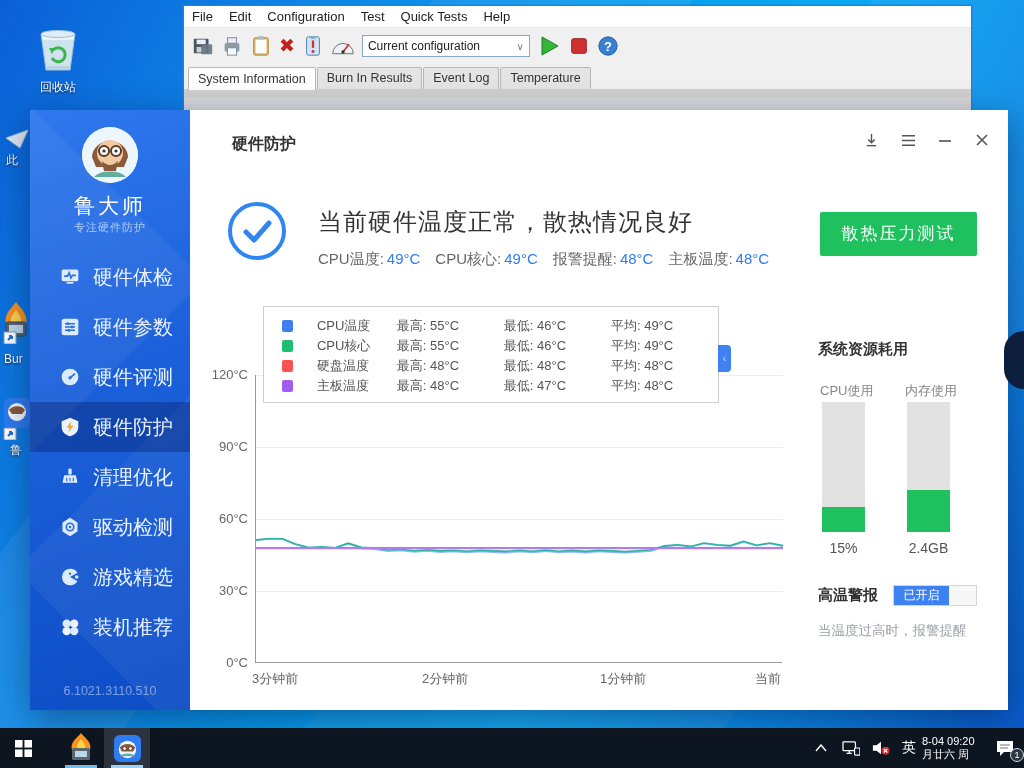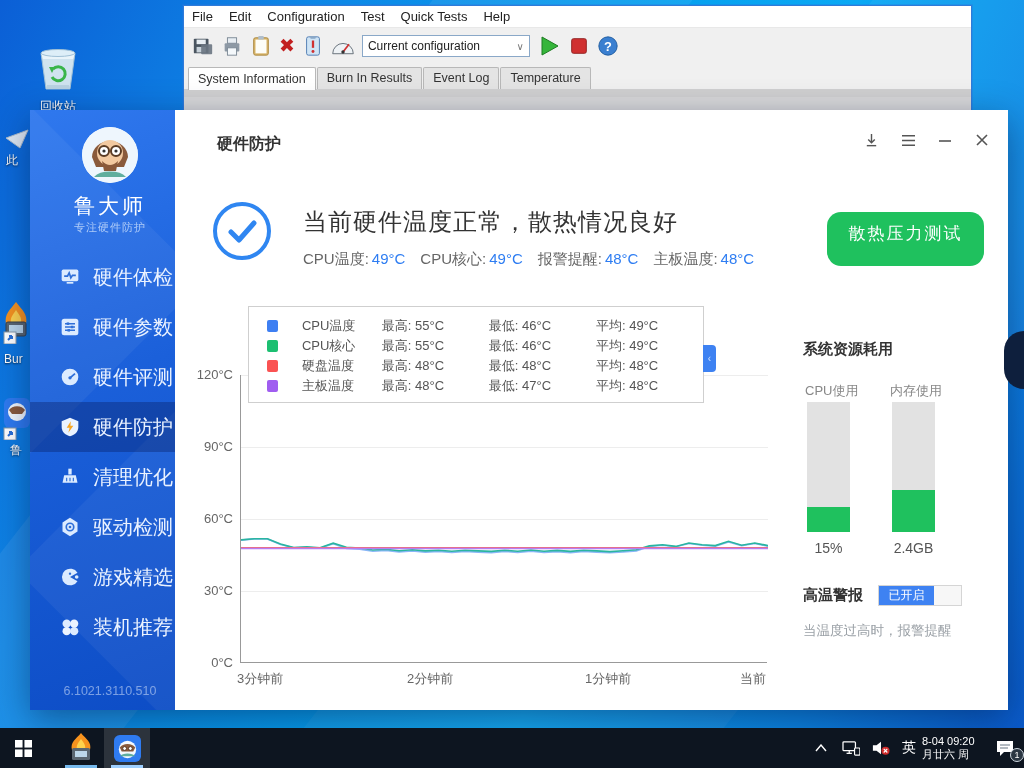--- a/index.html
+++ b/index.html
@@ -23,41 +23,41 @@
   .bit-tools { height:36px; background:#f0f0f0; display:flex; align-items:center; gap:7px; padding:0 8px; }
   .combo { width:168px; height:22px; background:#fff; border:1px solid #8aa8c8; font-size:12px; color:#222; display:flex; align-items:center; padding:0 5px; }
   .combo .arr { margin-left:auto; color:#777; font-size:10px; }
   .bit-tabs { height:25px; background:#f0f0f0; display:flex; align-items:flex-end; padding-left:4px; font-size:12.5px; color:#333; }
   .bit-tab { padding:3px 9px 4px; background:#e4e4e4; border:1px solid #b8b8b8; border-bottom:none; margin-right:1px; border-radius:2px 2px 0 0; }
   .bit-tab.active { background:#fff; position:relative; top:1px; padding-top:4px; }
   .bit-body { height:8px; background:#d0d0d0; }
 
   
   .lu { position:absolute; left:30px; top:110px; width:978px; height:600px; display:flex; box-shadow:0 10px 34px rgba(0,15,60,.45); }
-  .lu-side { width:145px; background:linear-gradient(160deg,#2f78ee 0%,#1b60da 45%,#0d4dc6 100%); position:relative; color:#fff; overflow:hidden; }
+  .lu-side { width:160px; background:linear-gradient(160deg,#2f78ee 0%,#1b60da 45%,#0d4dc6 100%); position:relative; color:#fff; overflow:hidden; }
   .lu-side .pat { position:absolute; width:260px; height:260px; background:rgba(255,255,255,.05); transform:rotate(45deg); }
   .avatar { position:absolute; left:52px; top:17px; width:56px; height:56px; border-radius:50%; background:#eef6fd; overflow:hidden; }
   .lu-name { position:absolute; top:82px; width:160px; text-align:center; font-size:21px; letter-spacing:3px; }
   .lu-tag { position:absolute; top:110px; width:160px; text-align:center; font-size:11px; color:#aecbf8; letter-spacing:1px; }
   .lu-menu { position:absolute; top:142px; left:0; width:160px; }
   .lu-item { height:50px; display:flex; align-items:center; padding-left:30px; gap:13px; font-size:20px; color:#eaf2ff; cursor:default; }
   .lu-item.active { background:rgba(7,24,88,.34); }
   .lu-item svg { flex:0 0 20px; }
   .lu-ver { position:absolute; bottom:12px; width:160px; text-align:center; font-size:12.5px; color:rgba(230,240,255,.5); }
 
   .lu-main { flex:1; background:#fff; position:relative; font-size:14px; }
   .pg-title { position:absolute; left:42px; top:24px; font-size:16px; font-weight:bold; color:#333; }
   .win-ctls { position:absolute; right:18px; top:22px; display:flex; gap:21px; color:#555; align-items:center; }
   .win-ctls .c { width:16px; height:16px; display:flex; align-items:center; justify-content:center; font-size:15px; }
 
   .chk { position:absolute; left:38px; top:92px; width:58px; height:58px; border:4px solid #2f86f1; border-radius:50%; }
   .headline { position:absolute; left:128px; top:96px; font-size:24px; color:#333; letter-spacing:1px; }
   .metrics { position:absolute; left:128px; top:140px; font-size:15px; display:flex; gap:15px; }
   .metrics .lab { color:#666; } .metrics .val { color:#2e7df2; margin-left:3px; }
-  .btn-green { position:absolute; left:652px; top:102px; width:157px; height:54px; background:#1fc15e; color:#fff; font-size:17px; text-align:center; line-height:44px; letter-spacing:2px; border-radius:14px; cursor:pointer; }
+  .btn-green { position:absolute; left:630px; top:102px; width:157px; height:44px; background:#1fc15e; color:#fff; font-size:17px; text-align:center; line-height:44px; letter-spacing:2px; border-radius:2px; cursor:pointer; }
 
   .legend { position:absolute; left:73px; top:196px; width:456px; height:97px; background:#fff; border:1px solid #cfcfcf; z-index:3; padding:9px 0 0 18px; }
   .lg-row { height:20px; display:flex; align-items:center; font-size:13px; color:#555; }
   .lg-sw { width:12px; height:12px; border-radius:2px; margin-right:24px; }
   .lg-name { width:88px; }
   .lg-cell { width:118px; }
   .lg-tab { position:absolute; right:-13px; top:38px; width:13px; height:27px; background:#3e82f2; border-radius:0 4px 4px 0; color:#cfe2ff; font-size:10px; display:flex; align-items:center; justify-content:center; }
 
   .plot { position:absolute; left:65px; top:265px; width:527px; height:288px; border-left:1px solid #999; border-bottom:1px solid #999; }
   .grid { position:absolute; left:0; width:527px; height:1px; background:#ededed; }
@@ -86,21 +86,21 @@
   .clock { width:64px; font-size:11px; line-height:13px; text-align:left; overflow:hidden; white-space:nowrap; }
   .badge1 { position:absolute; right:0; bottom:6px; width:14px; height:14px; border-radius:50%; background:#2b3743; border:1px solid #cfd8e0; font-size:9px; line-height:12px; text-align:center; }
 </style>
 </head>
 <body>
 
 <div class="screen">
   <div class="beam" style="left:120px;top:-50px;width:260px;height:900px;"></div>
   <div class="beam" style="left:560px;top:-50px;width:420px;height:900px;background:rgba(255,255,255,.05);"></div>
 
-  <div class="dicon" style="left:22px;top:45px;">
+  <div class="dicon" style="left:22px;top:26px;">
     <svg width="46" height="50" viewBox="0 0 46 50">
       <polygon points="6,8 40,8 35,44 11,44" fill="#cfe3ef" stroke="#9fc0d6"></polygon>
       <polygon points="6,8 40,8 38,14 8,14" fill="#e9f4fa"></polygon>
       <ellipse cx="23" cy="8" rx="17" ry="3.5" fill="#ddeef8" stroke="#9fc0d6"></ellipse>
       <path d="M18 24 a7 7 0 1 1 -1 8" fill="none" stroke="#39b54a" stroke-width="3"></path>
       <polygon points="14,22 20,22 17,28" fill="#39b54a"></polygon>
       <polygon points="11,44 35,44 34,40 12,40" fill="#b9d2e2"></polygon>
     </svg>
     <span>回收站</span>
   </div>

